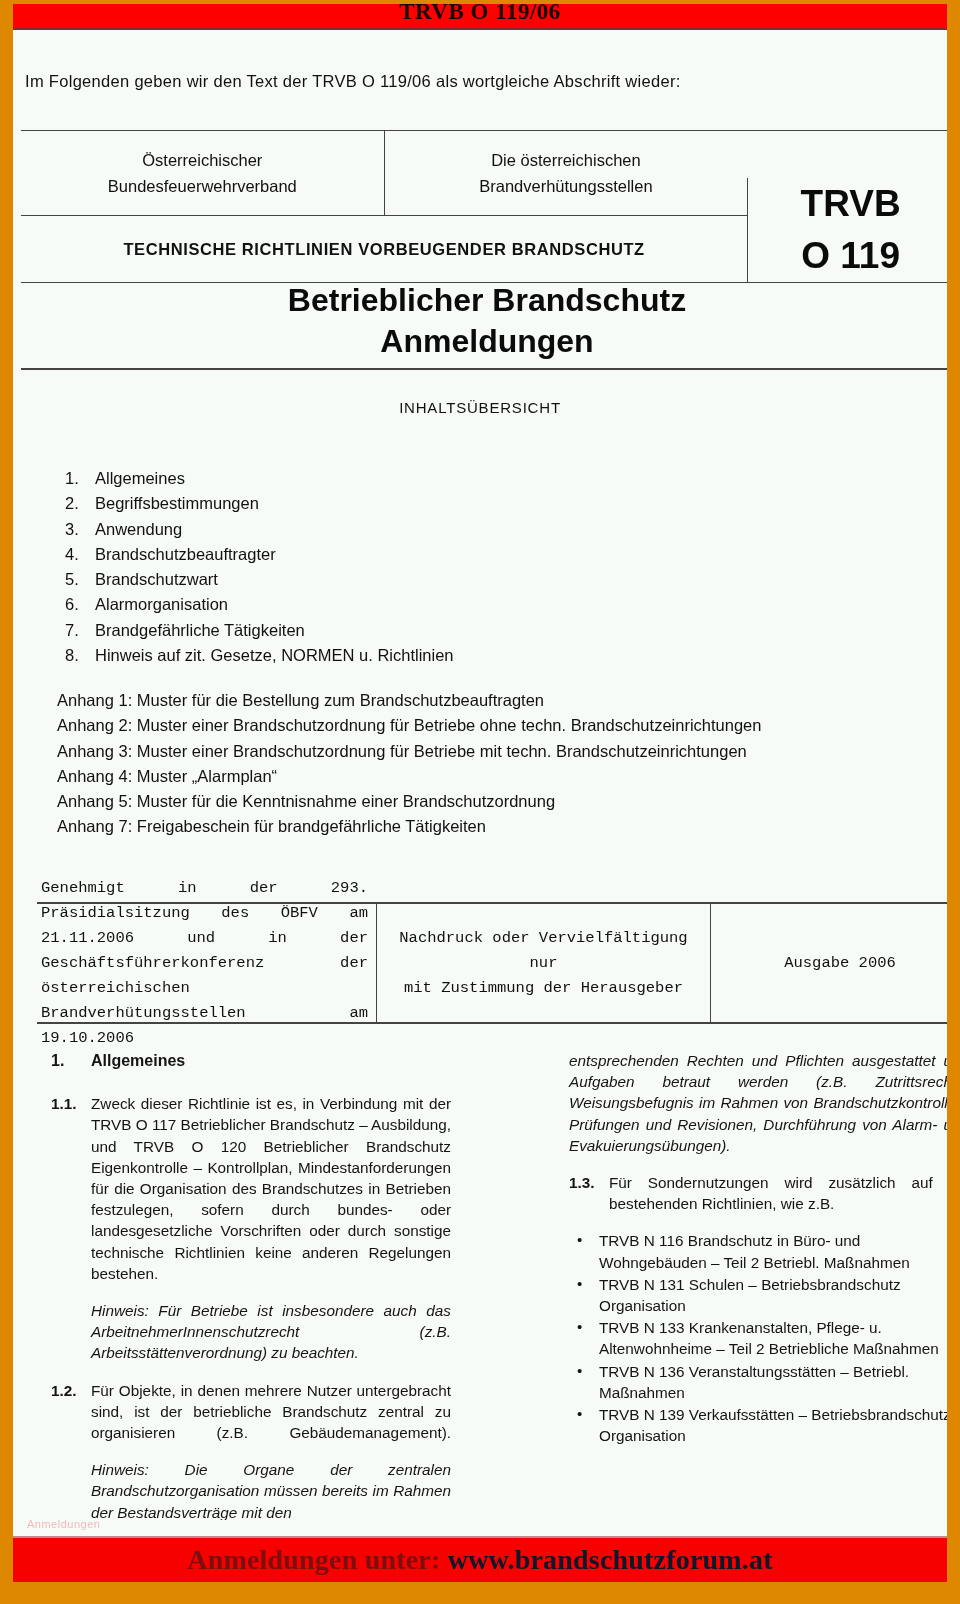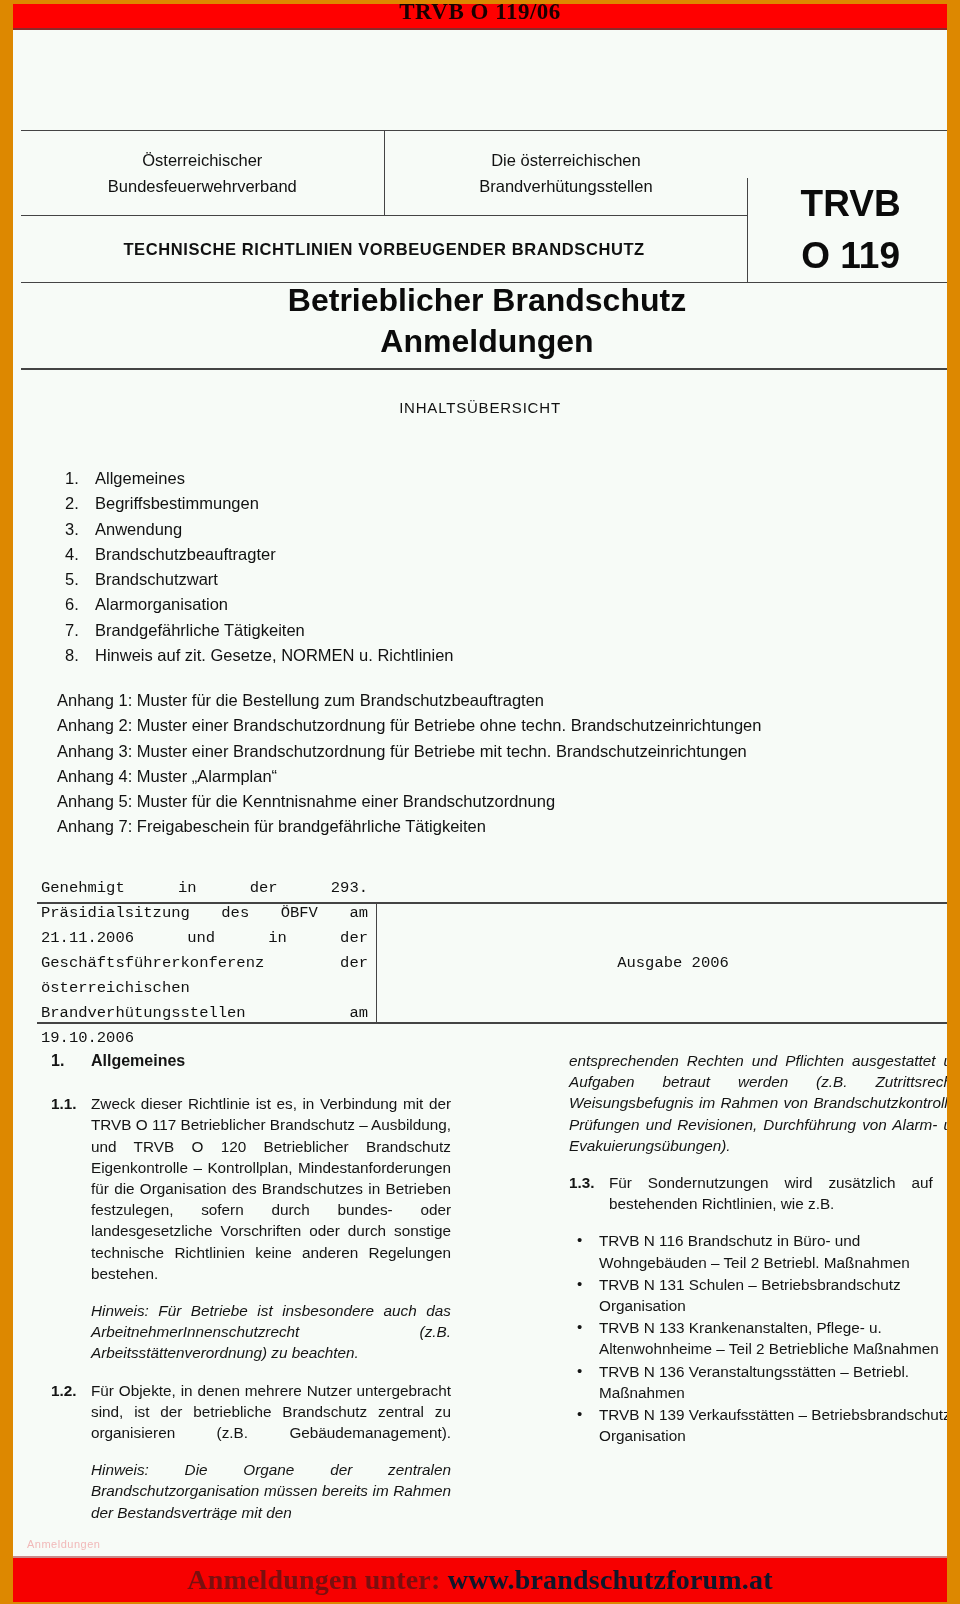--- a/index.html
+++ b/index.html
@@ -14,21 +14,21 @@
     font-family: "Liberation Sans", sans-serif;
   }
 
   
   .page-frame {
     position: relative;
     width: 960px;
     height: 1604px;
     box-sizing: border-box;
     background: #dd8800;
-    padding: 4px 13px 2px 13px;
+    padding: 4px 13px 22px 13px;
   }
   .page-sheet {
     position: relative;
     width: 100%;
     height: 100%;
     box-sizing: border-box;
     background: #f7fbf7;
     overflow: hidden;
   }
 
@@ -330,20 +330,21 @@
 </head>
 <body>
 
 <div class="page-frame">
   <div class="page-sheet">
 
     <div class="top-banner">
       <div class="top-banner-text">TRVB O 119/06</div>
     </div>
 
+    <div class="intro-line">Im Folgenden geben wir den Text der TRVB O 119/06 als wortgleiche Abschrift wieder:</div>
 
     <div class="hdr-table">
       <div class="hdr-row">
         <div class="hdr-left-block">
           <div class="hdr-orgs">
             <div class="hdr-org first">
               <span>Österreichischer</span>
               <span>Bundesfeuerwehrverband</span>
             </div>
             <div class="hdr-org">
@@ -408,20 +409,24 @@
       <div class="anhang-item">Anhang 3: Muster einer Brandschutzordnung für Betriebe mit techn. Brandschutzeinrichtungen</div>
       <div class="anhang-item">Anhang 4: Muster „Alarmplan“</div>
       <div class="anhang-item">Anhang 5: Muster für die Kenntnisnahme einer Brandschutzordnung</div>
       <div class="anhang-item">Anhang 7: Freigabeschein für brandgefährliche Tätigkeiten</div>
     </div>
 
     <div class="approval-box">
       <div class="appr-cell appr-approved">
         <p>Genehmigt in der 293. Präsidialsitzung des ÖBFV am 21.11.2006 und in der Geschäftsführerkonferenz der österreichischen Brandverhütungsstellen am 19.10.2006</p>
       </div>
+      <div class="appr-cell appr-copy">
+        <span>Nachdruck oder Vervielfältigung nur</span>
+        <span>mit Zustimmung der Herausgeber</span>
+      </div>
       <div class="appr-cell appr-edition">Ausgabe 2006</div>
     </div>
 
     <div class="body-cols">
 
       <div class="col col-left">
         <div class="sec-head">
           <span class="n">1.</span>
           <span>Allgemeines</span>
         </div>

